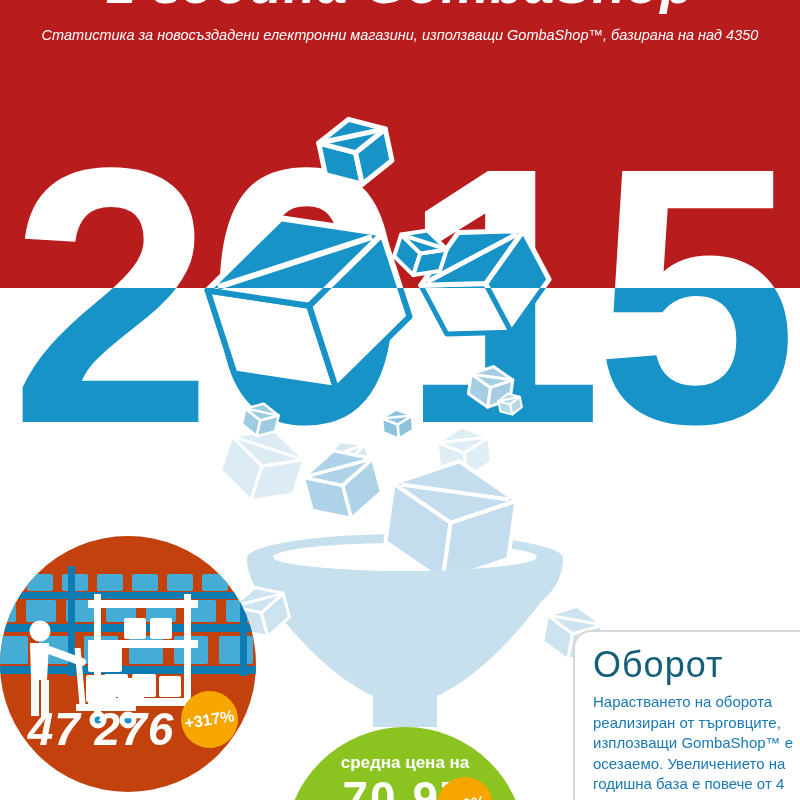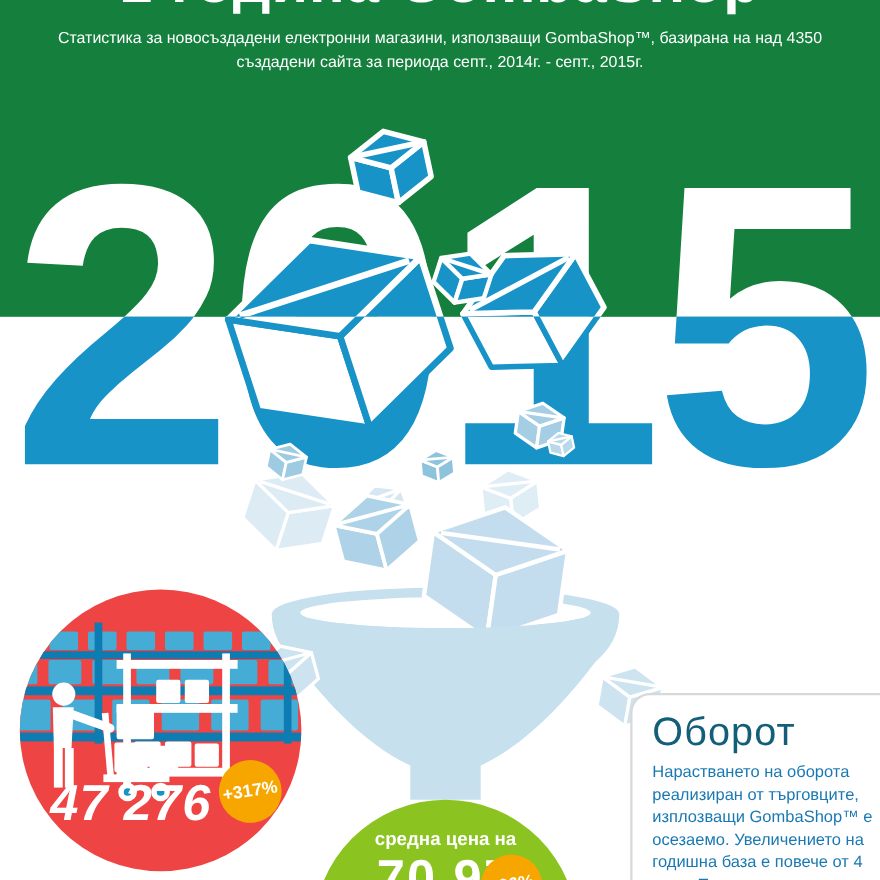--- a/index.html
+++ b/index.html
@@ -1,36 +1,36 @@
 <!DOCTYPE html>
 <html><head>
 <meta charset="utf-8">
 <style>
   html,body{margin:0;padding:0;background:#fff;}
   #page{position:relative;width:800px;height:800px;overflow:hidden;background:#fff;
         font-family:"Liberation Sans", sans-serif;}
   
-  #band{position:absolute;left:0;top:0;width:800px;height:288px;background:#15803d;overflow:hidden;}
+  #band{position:absolute;left:0;top:0;width:800px;height:288px;background:#b91c1c;overflow:hidden;font-style:italic;}
   #main-title{position:absolute;left:0;top:-46px;width:100%;text-align:center;
       font-size:54px;font-weight:bold;color:#fff;letter-spacing:1px;line-height:60px;white-space:nowrap;}
   #subtitle{position:absolute;left:0;top:24px;width:100%;text-align:center;color:#fff;
       font-size:14.5px;line-height:22px;}
   
   .hero{position:absolute;left:0;top:0;width:800px;height:520px;pointer-events:none;}
   .hero svg{display:block}
   .hero-white{color:#ffffff;--seam:#1793c8;clip-path:inset(0 0 232px 0);}
   .hero-blue {color:#1793c8;--seam:#ffffff;clip-path:inset(288px 0 0 0);}
   .hero text{font-family:"Liberation Sans", sans-serif;font-weight:bold;}
   
   #funnel{position:absolute;left:245px;top:528px;}
   #rim-front{position:absolute;left:245px;top:528px;pointer-events:none;}
   #falling{position:absolute;left:0;top:280px;pointer-events:none;}
   
   #store-circle{position:absolute;left:0px;top:536px;width:256px;height:256px;border-radius:50%;
-      background:#ef4444;overflow:hidden;margin-left:18px;}
+      background:#c2410c;overflow:hidden;}
   #store-value{position:absolute;left:10px;top:166px;width:182px;text-align:center;color:#fff;
       font-size:46px;font-weight:bold;font-style:italic;letter-spacing:1px;}
   .badge{position:absolute;border-radius:50%;background:#f7a600;color:#fff;font-weight:bold;
       display:flex;align-items:center;justify-content:center;transform:rotate(-9deg);}
   #store-badge{left:181px;top:155px;width:57px;height:57px;font-size:16px;}
   
   #order-circle{position:absolute;left:285px;top:727px;width:240px;height:240px;border-radius:50%;
       background:#8bc320;overflow:hidden;}
   #order-label{margin-top:26px;text-align:center;color:#fff;font-size:17px;line-height:20px;font-weight:bold;}
   #order-value{margin-top:-2px;text-align:center;color:#fff;font-size:46px;font-weight:bold;letter-spacing:2px;}
@@ -43,21 +43,20 @@
 </style>
 </head>
 <body>
 
 <div id="page">
 
   <div id="band">
     <div id="main-title">1 година GombaShop</div>
     <div id="subtitle">
       <div>Статистика за новосъздадени електронни магазини, използващи GombaShop™, базирана на над 4350</div>
-      <div>създадени сайта за периода септ., 2014г. - септ., 2015г.</div>
     </div>
   </div>
 
   <div class="hero hero-white">
     <svg class="hero-art" width="800" height="520" viewBox="0 0 800 520">
       <text x="400" y="422" text-anchor="middle" font-size="365" fill="currentColor" style="letter-spacing:-8px">2015</text>
       <g class="hero-cubes">
           <g transform="translate(352 136) rotate(-12)">
             <polygon points="-34,0 0,17 0,49.3 -34,32.3" fill="var(--seam)" stroke="currentColor" stroke-width="5" stroke-linejoin="round"></polygon>
             <polygon points="34,0 0,17 0,49.3 34,32.3" fill="var(--seam)" stroke="currentColor" stroke-width="5" stroke-linejoin="round"></polygon>

